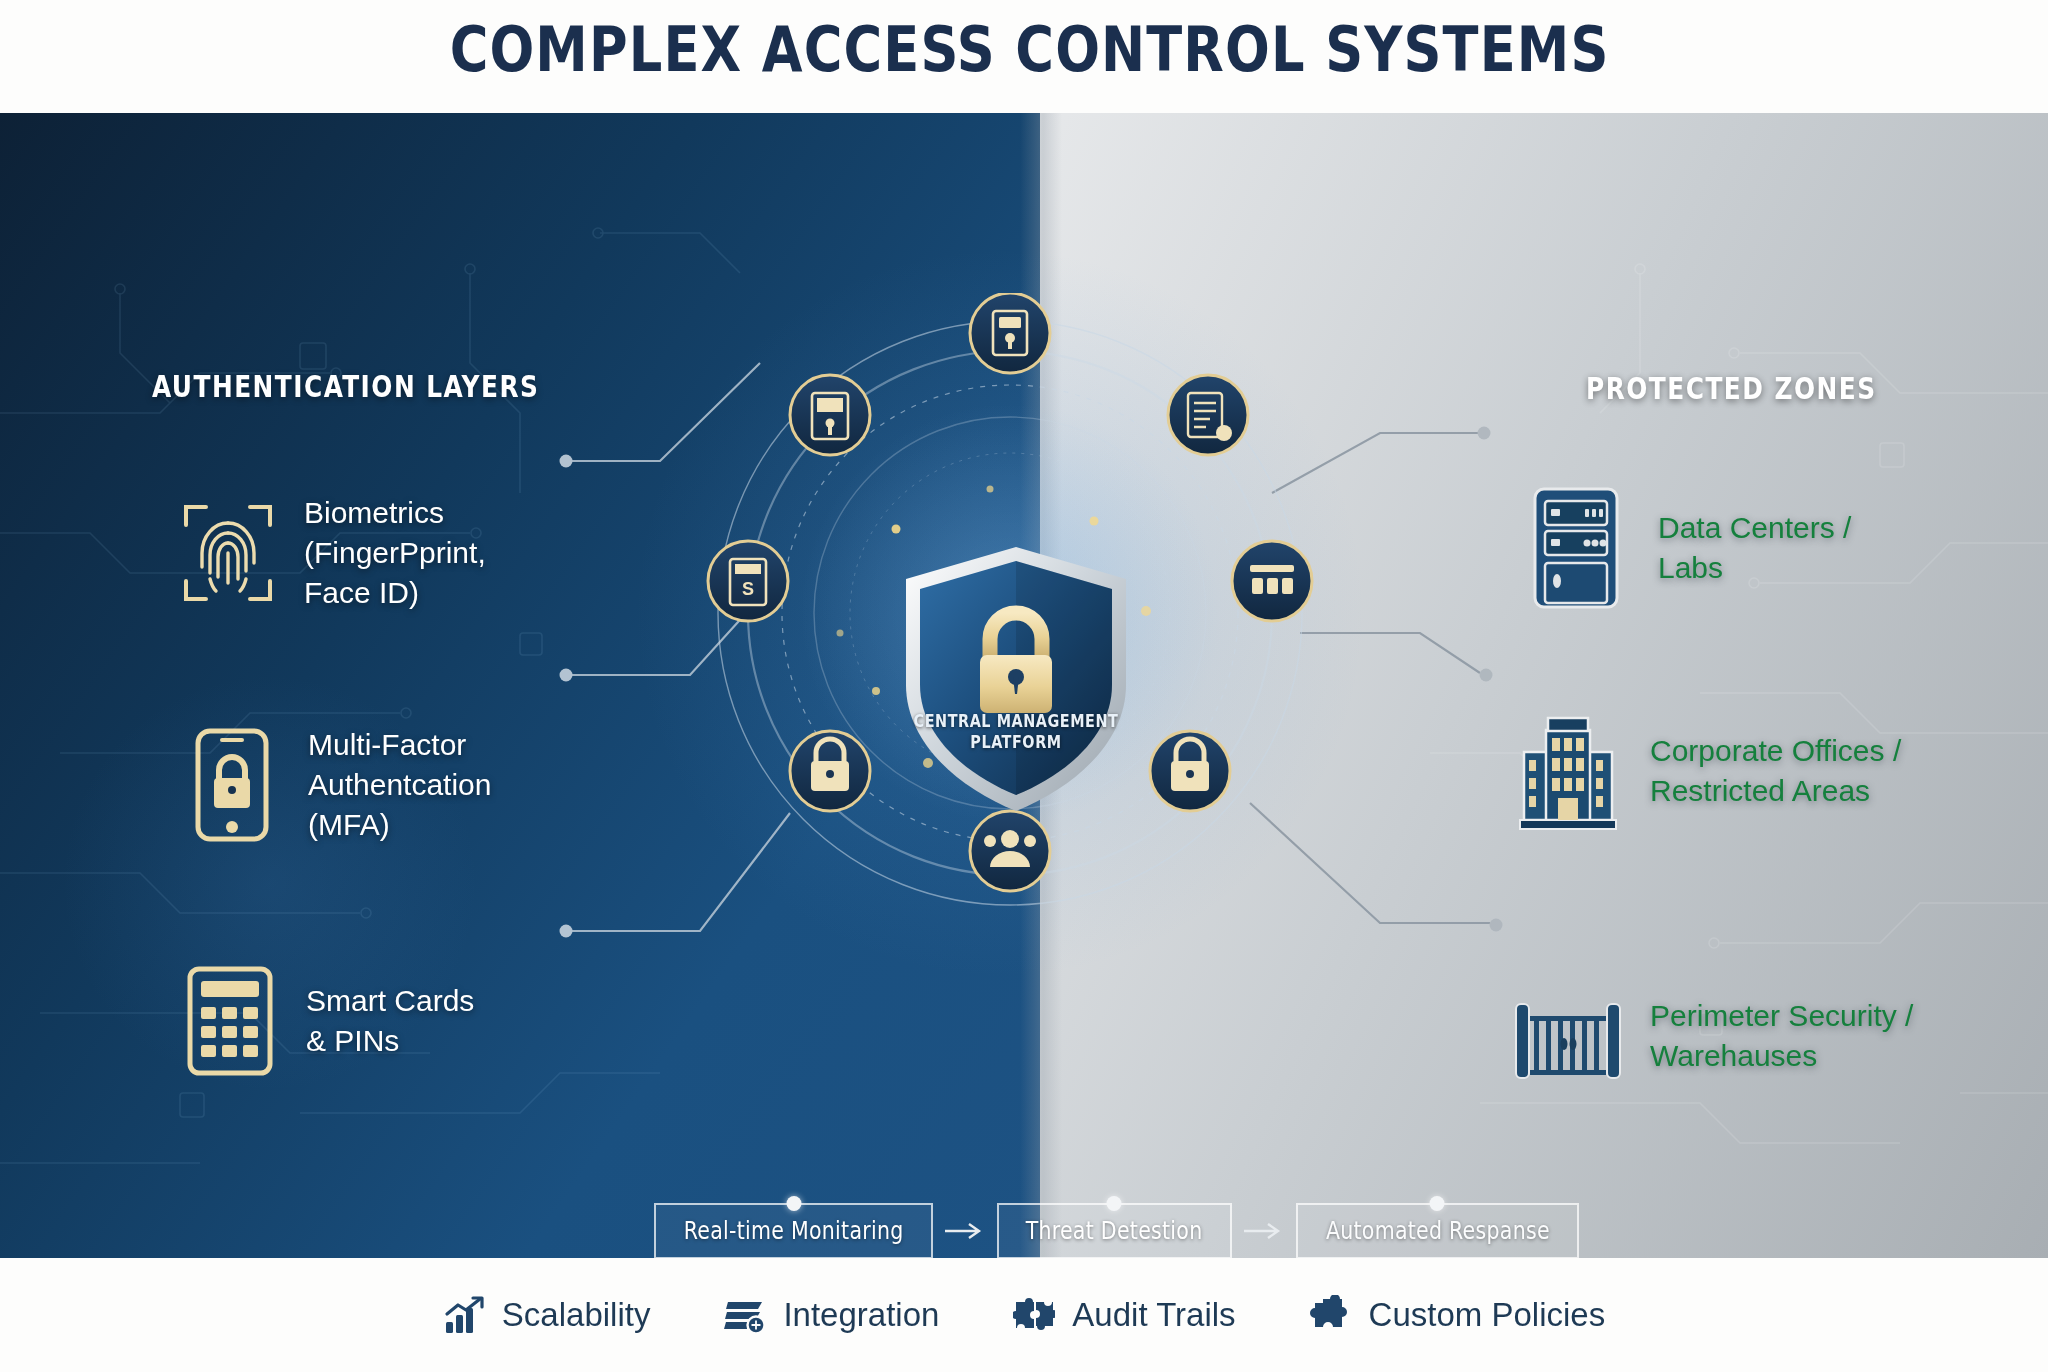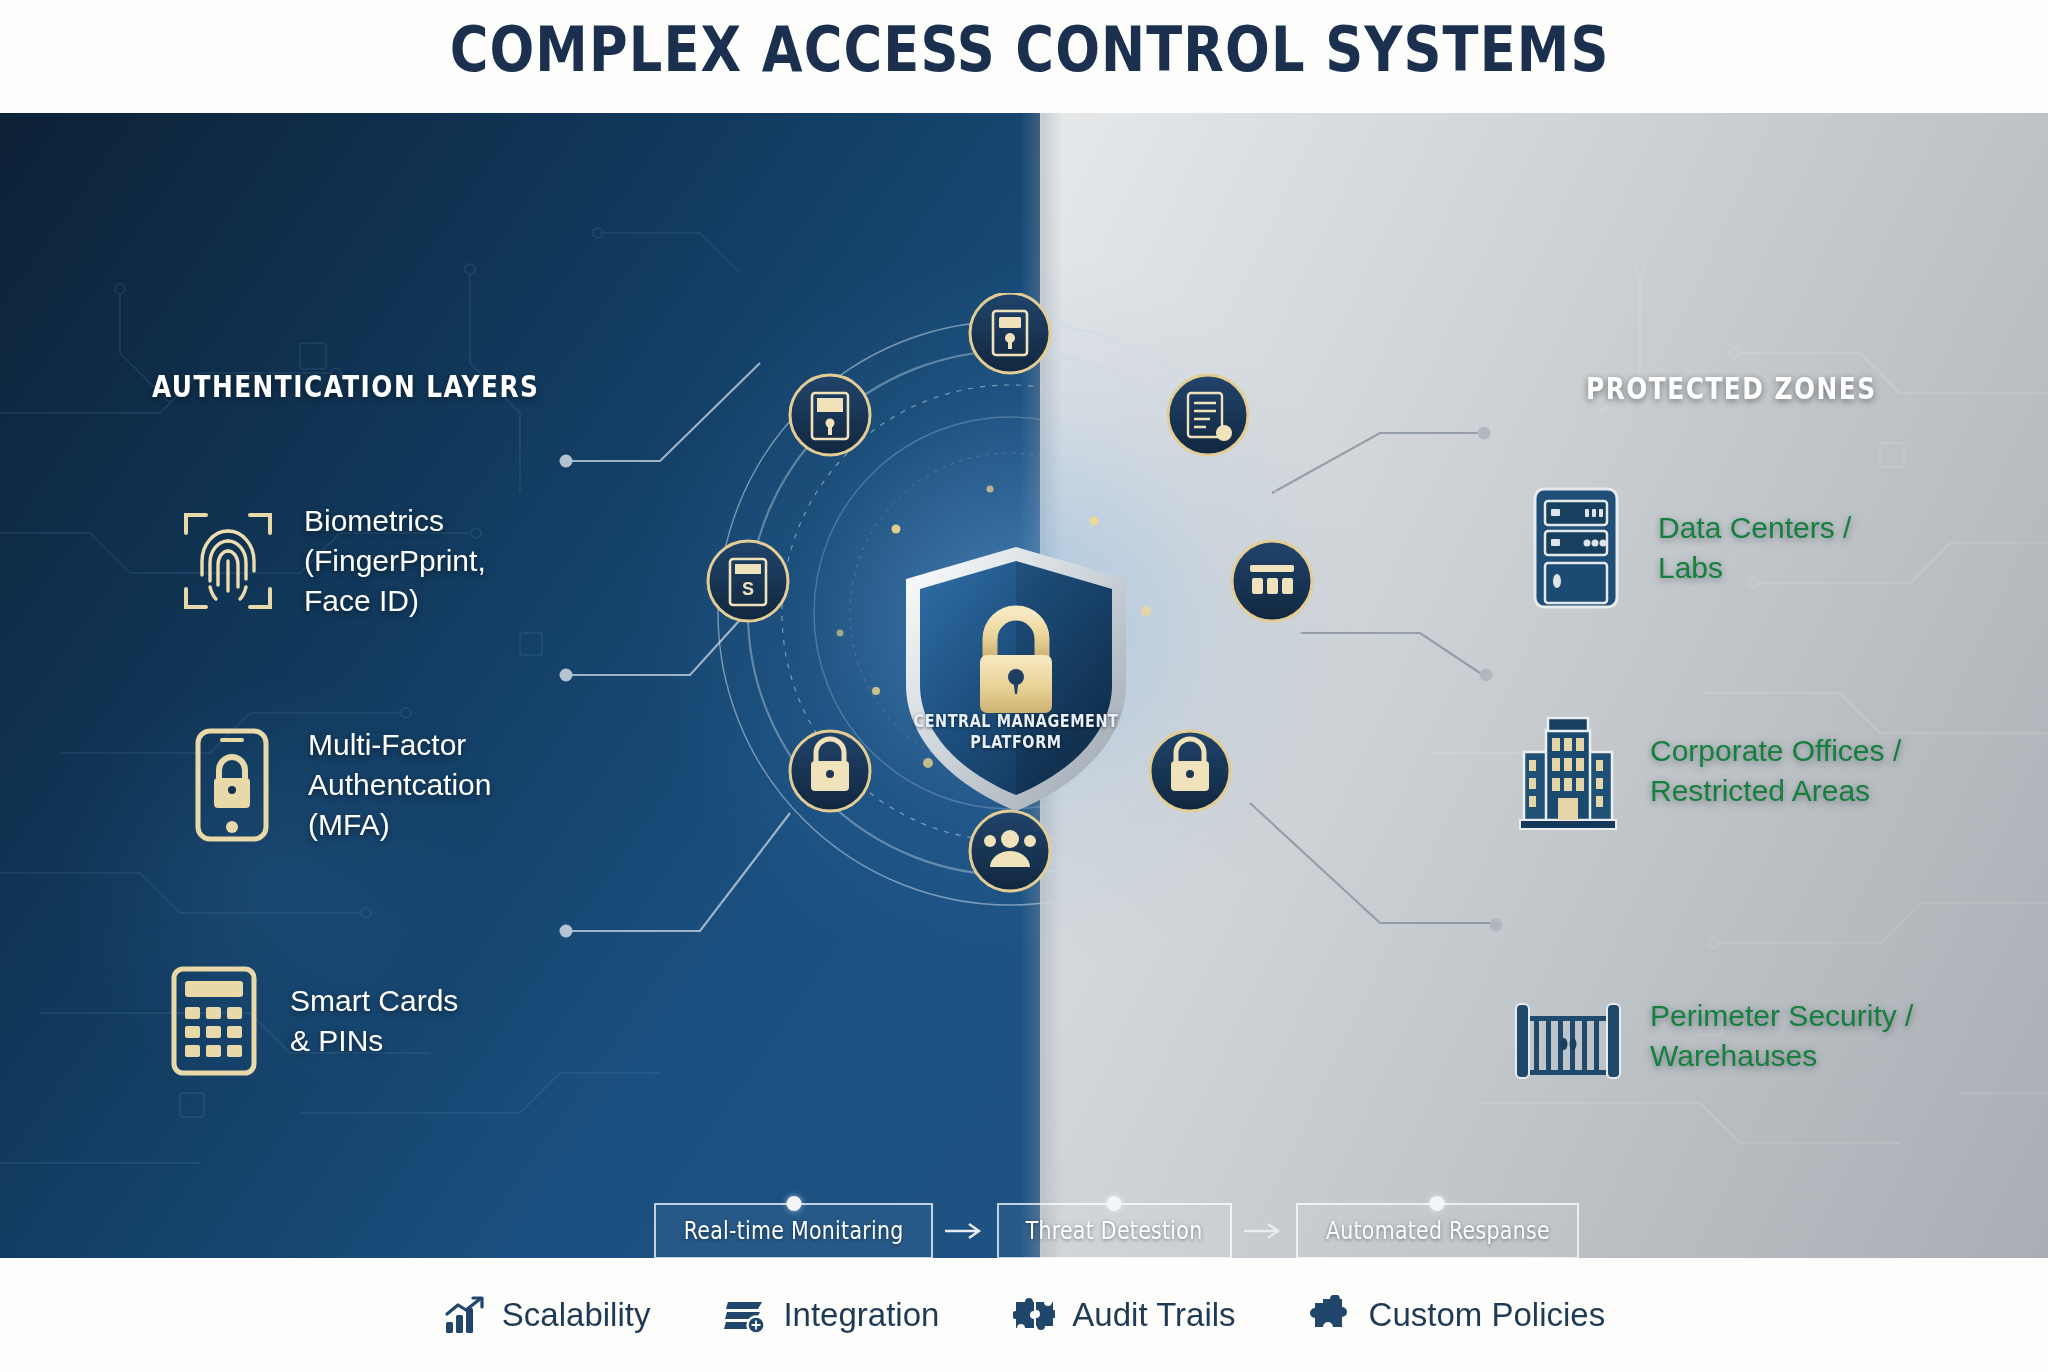--- a/index.html
+++ b/index.html
@@ -47,23 +47,23 @@
   .col-head.right { left:1586px; top:258px; transform:scaleX(0.92); }
 
   
   .feat { position:absolute; display:flex; align-items:center; gap:26px; }
   .feat .ico { width:100px; height:112px; flex:0 0 auto;
                display:flex; align-items:center; justify-content:center; }
   .feat .txt { font-size:30px; line-height:1.33; color:#ffffff; white-space:pre-line;
                text-shadow:0 2px 6px rgba(0,0,0,.5); }
   .feat.rt .txt { color:#15803d; text-shadow:0 2px 7px rgba(40,50,60,.5); }
 
-  .f-bio  { left:178px; top:388px; }
+  .f-bio  { left:178px; top:380px; }
   .f-mfa  { left:182px; top:612px; }
-  .f-card { left:164px; top:852px;align-items:center; }
+  .f-card { left:180px; top:852px;align-items:center; }
 
   .z-data { left:1520px; top:372px; }
   .z-corp { left:1512px; top:595px; }
   .z-peri { left:1512px; top:860px; }
   .z-data .ico, .z-corp .ico, .z-peri .ico { width:112px; height:126px; }
 
   
   .wires { position:absolute; inset:0; pointer-events:none; }
 
   

